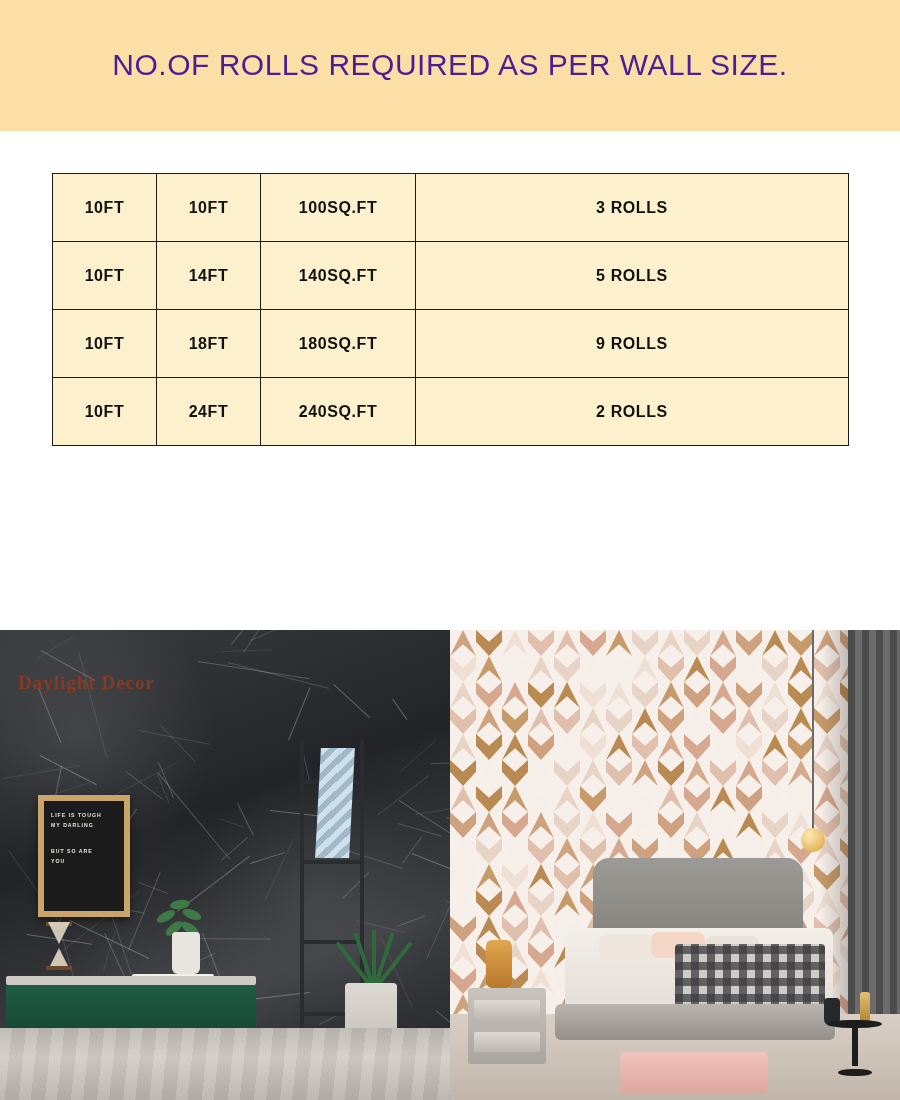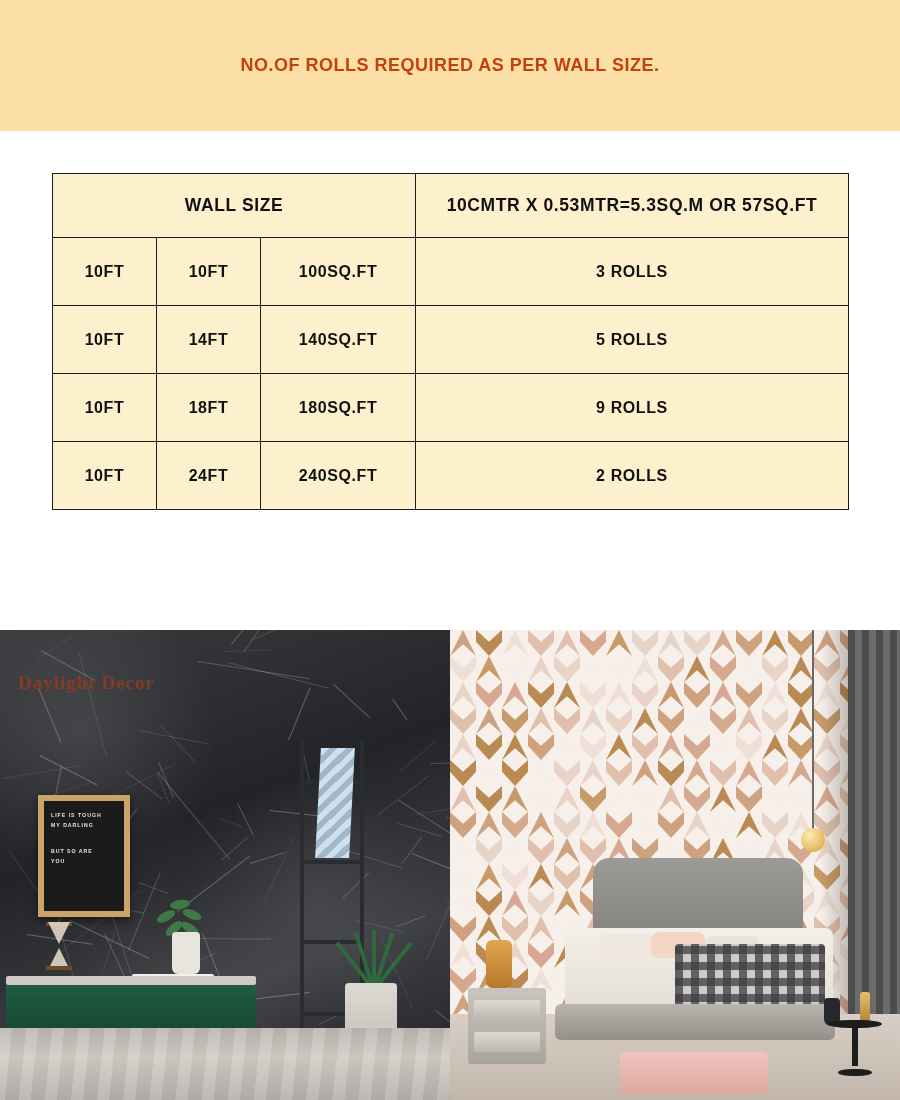--- a/index.html
+++ b/index.html
@@ -13,24 +13,24 @@
 
   
   .header {
     width: 900px; height: 131px;
     background: #fcdfa6;
     display: flex; flex-direction: column;
     align-items: center; justify-content: center;
     text-align: center;
   }
   .header-line {
-    font-weight: bold;
-    font-size: 18px;
+    font-weight: normal;
+    font-size: 30px;
     letter-spacing: 0.5px;
-    color: #c2410c;
+    color: #4c1d95;
     line-height: 1.42;
     text-transform: uppercase;
   }
 
   
   .table-wrap {
     padding: 42px 52px 0 52px;
   }
   table.rolls {
     border-collapse: collapse;
@@ -294,24 +294,20 @@
 
   <div class="table-wrap">
     <table class="rolls">
       <colgroup>
         <col class="col-h">
           <col class="col-w">
           <col class="col-a">
           <col class="col-r">
       </colgroup>
       <tbody>
-        <tr class="row-title">
-          <td colspan="3">WALL SIZE</td>
-          <td>10CMTR X 0.53MTR=5.3SQ.M OR 57SQ.FT</td>
-        </tr>
         <tr class="row-data">
           <td>10FT</td>
           <td>10FT</td>
           <td>100SQ.FT</td>
           <td>3 ROLLS</td>
         </tr>
         <tr class="row-data">
           <td>10FT</td>
           <td>14FT</td>
           <td>140SQ.FT</td>

